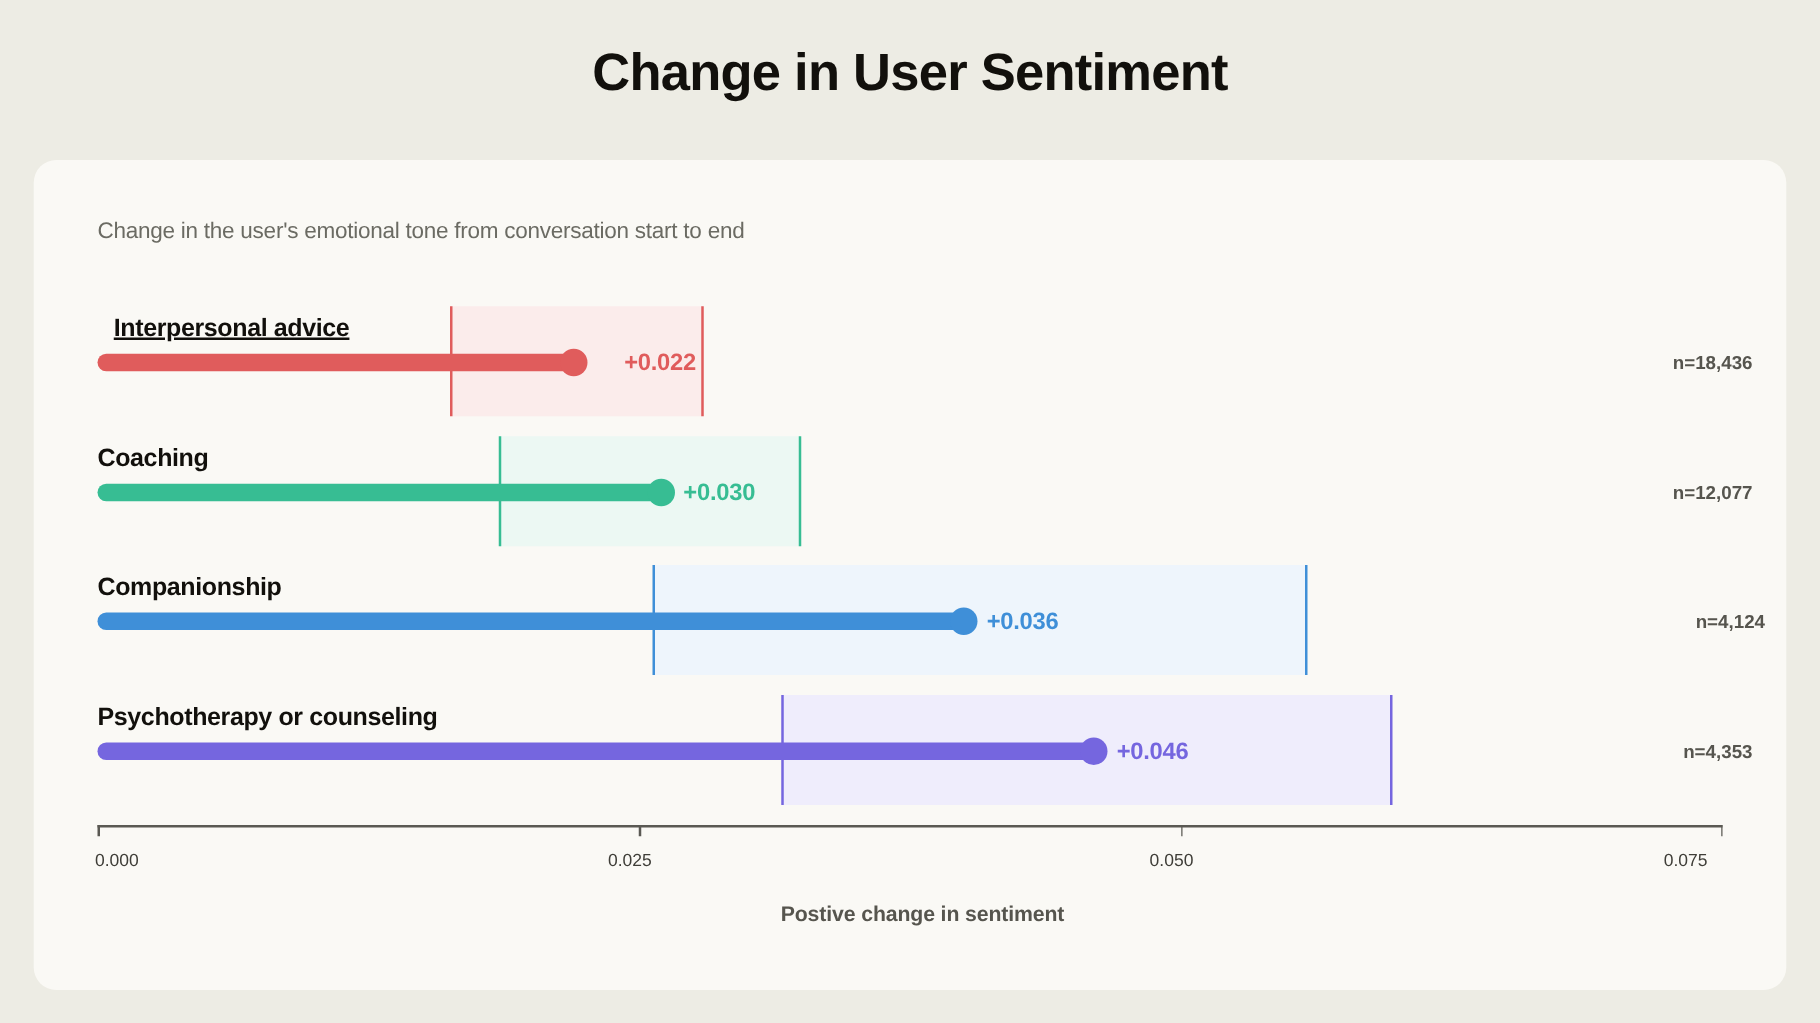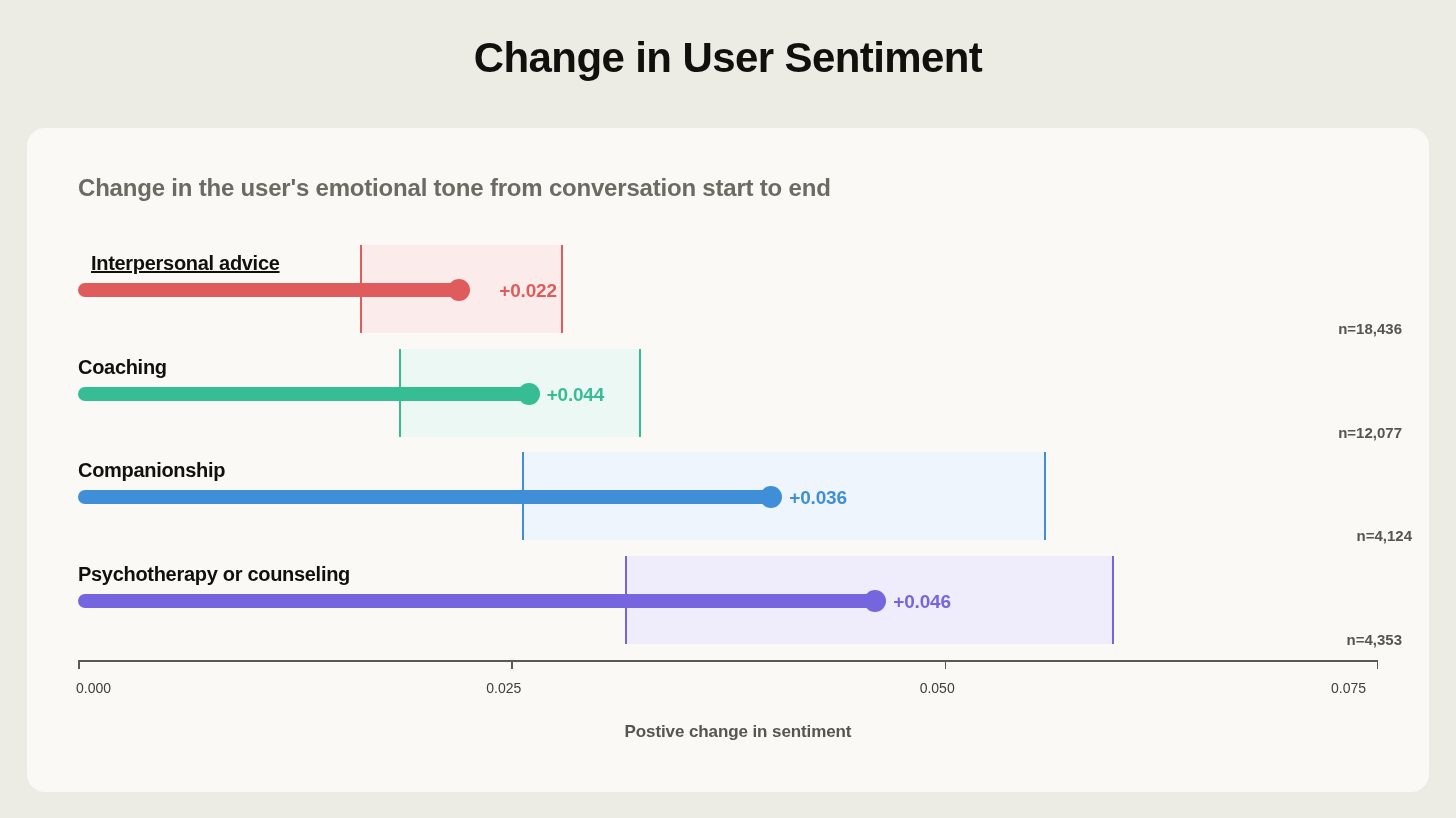--- a/index.html
+++ b/index.html
@@ -44,22 +44,22 @@
     height: 664px;
     background: #faf9f5;
     border-radius: 18px;
     box-sizing: border-box;
   }
 
   #chart-subtitle {
     position: absolute;
     left: 51px;
     top: 46px;
-    font-size: 24px;
-    font-weight: 700;
+    font-size: 18px;
+    font-weight: 400;
     color: #6b6b63;
     letter-spacing: -0.2px;
     text-align: right;
   }
 
   
   #plot {
     position: absolute;
     left: 0;
     top: 0;
@@ -108,21 +108,20 @@
     letter-spacing: -0.2px;
     white-space: nowrap;
   }
   .n-label {
     position: absolute;
     font-size: 15px;
     font-weight: 600;
     color: #56554e;
     white-space: nowrap;
     text-align: right;
-    margin-top: 38px;
   }
 
   
   #axis-line {
     position: absolute;
     background: #5a5953;
     height: 1.5px;
   }
   .axis-tick {
     position: absolute;
@@ -169,21 +168,21 @@
           <div class="value-label" style="left: 450.333px; top: 152px; color: rgb(224, 92, 92); margin-left: 22px;">+0.022</div>
           <div class="n-label" style="right: 27px; top: 154px;">n=18,436</div>
         </div>
         <div class="row" style="top: 0px;">
           <div class="ci-band" style="left: 373.4px; top: 221px; width: 239.2px; height: 88px; background: rgb(236, 248, 243);"></div>
           <div class="ci-tick" style="left: 372.4px; top: 221px; height: 88px; background: rgb(55, 189, 147);"></div>
           <div class="ci-tick" style="left: 611.6px; top: 221px; height: 88px; background: rgb(55, 189, 147);"></div>
           <div class="bar" style="left: 51px; top: 259px; width: 450.667px; background: rgb(55, 189, 147);"></div>
           <div class="dot" style="left: 490.667px; top: 255px; background: rgb(55, 189, 147);"></div>
           <div class="row-label" style="left: 51px; top: 228px;">Coaching</div>
-          <div class="value-label" style="left: 519.667px; top: 256px; color: rgb(55, 189, 147);">+0.044</div>
+          <div class="value-label" style="left: 519.667px; top: 256px; color: rgb(55, 189, 147);">+0.030</div>
           <div class="n-label" style="right: 27px; top: 258px;">n=12,077</div>
         </div>
         <div class="row" style="top: 0px;">
           <div class="ci-band" style="left: 496.467px; top: 324px; width: 521.733px; height: 88px; background: rgb(238, 245, 252);"></div>
           <div class="ci-tick" style="left: 495.467px; top: 324px; height: 88px; background: rgb(63, 143, 216);"></div>
           <div class="ci-tick" style="left: 1017.2px; top: 324px; height: 88px; background: rgb(63, 143, 216);"></div>
           <div class="bar" style="left: 51px; top: 362px; width: 693.333px; background: rgb(63, 143, 216);"></div>
           <div class="dot" style="left: 733.333px; top: 358px; background: rgb(63, 143, 216);"></div>
           <div class="row-label" style="left: 51px; top: 331px;">Companionship</div>
           <div class="value-label" style="left: 762.333px; top: 359px; color: rgb(63, 143, 216);">+0.036</div>

